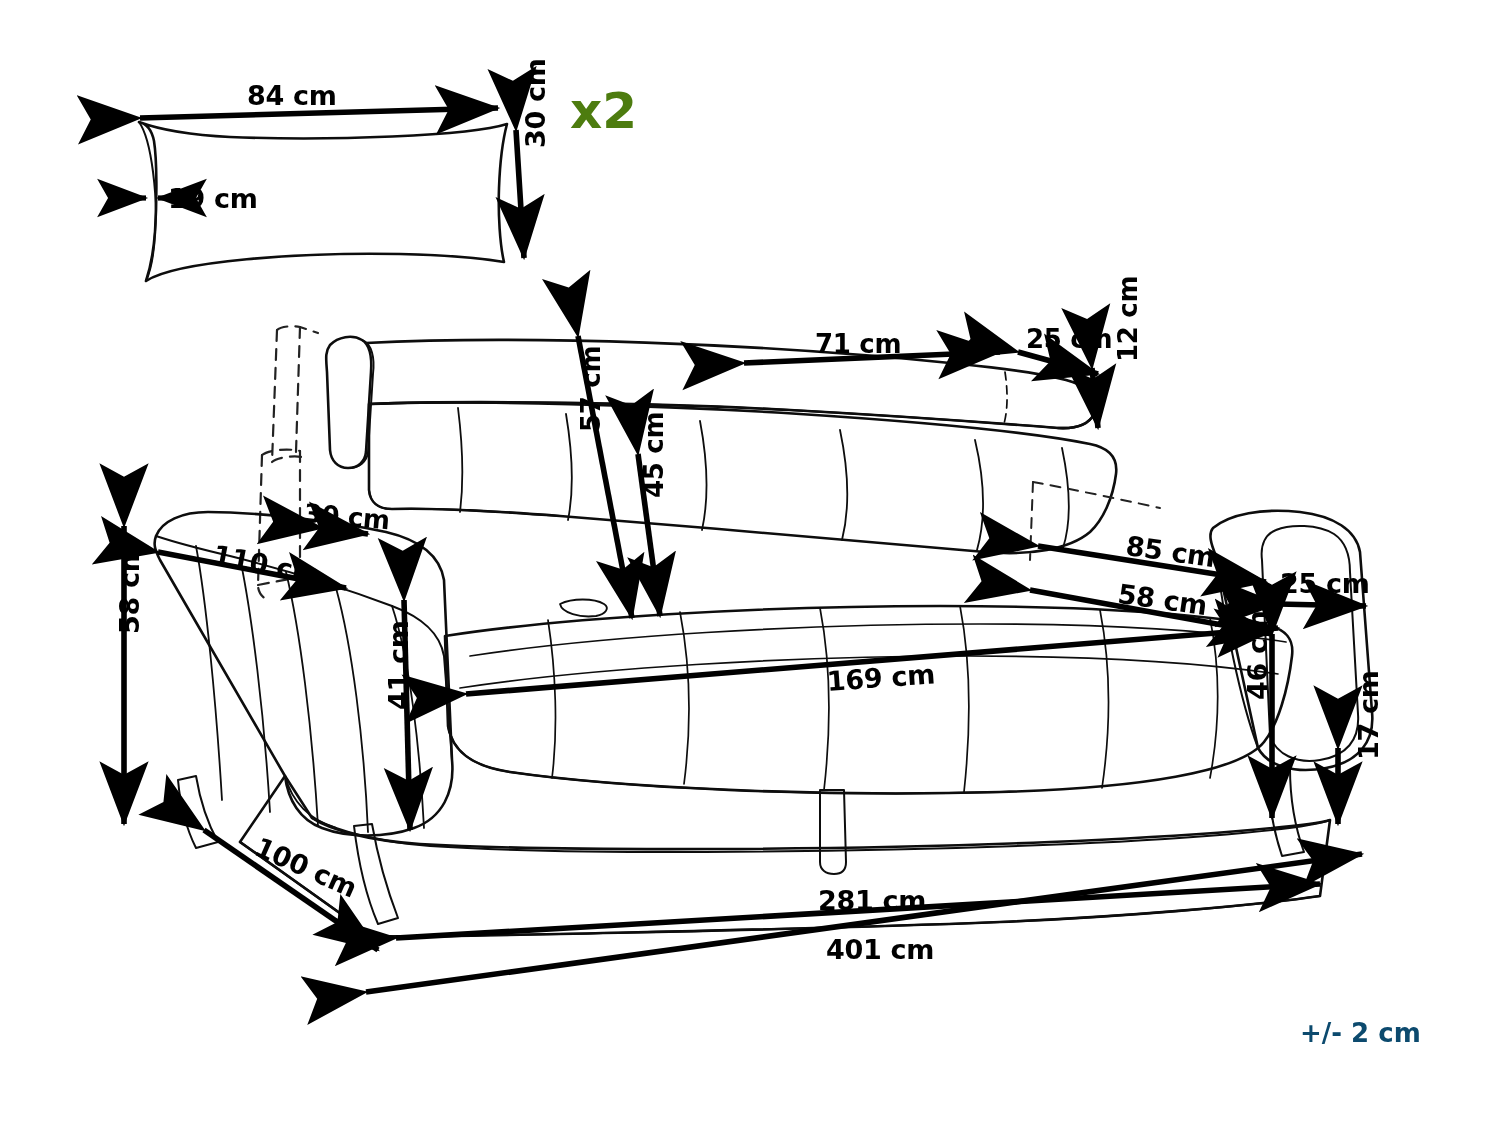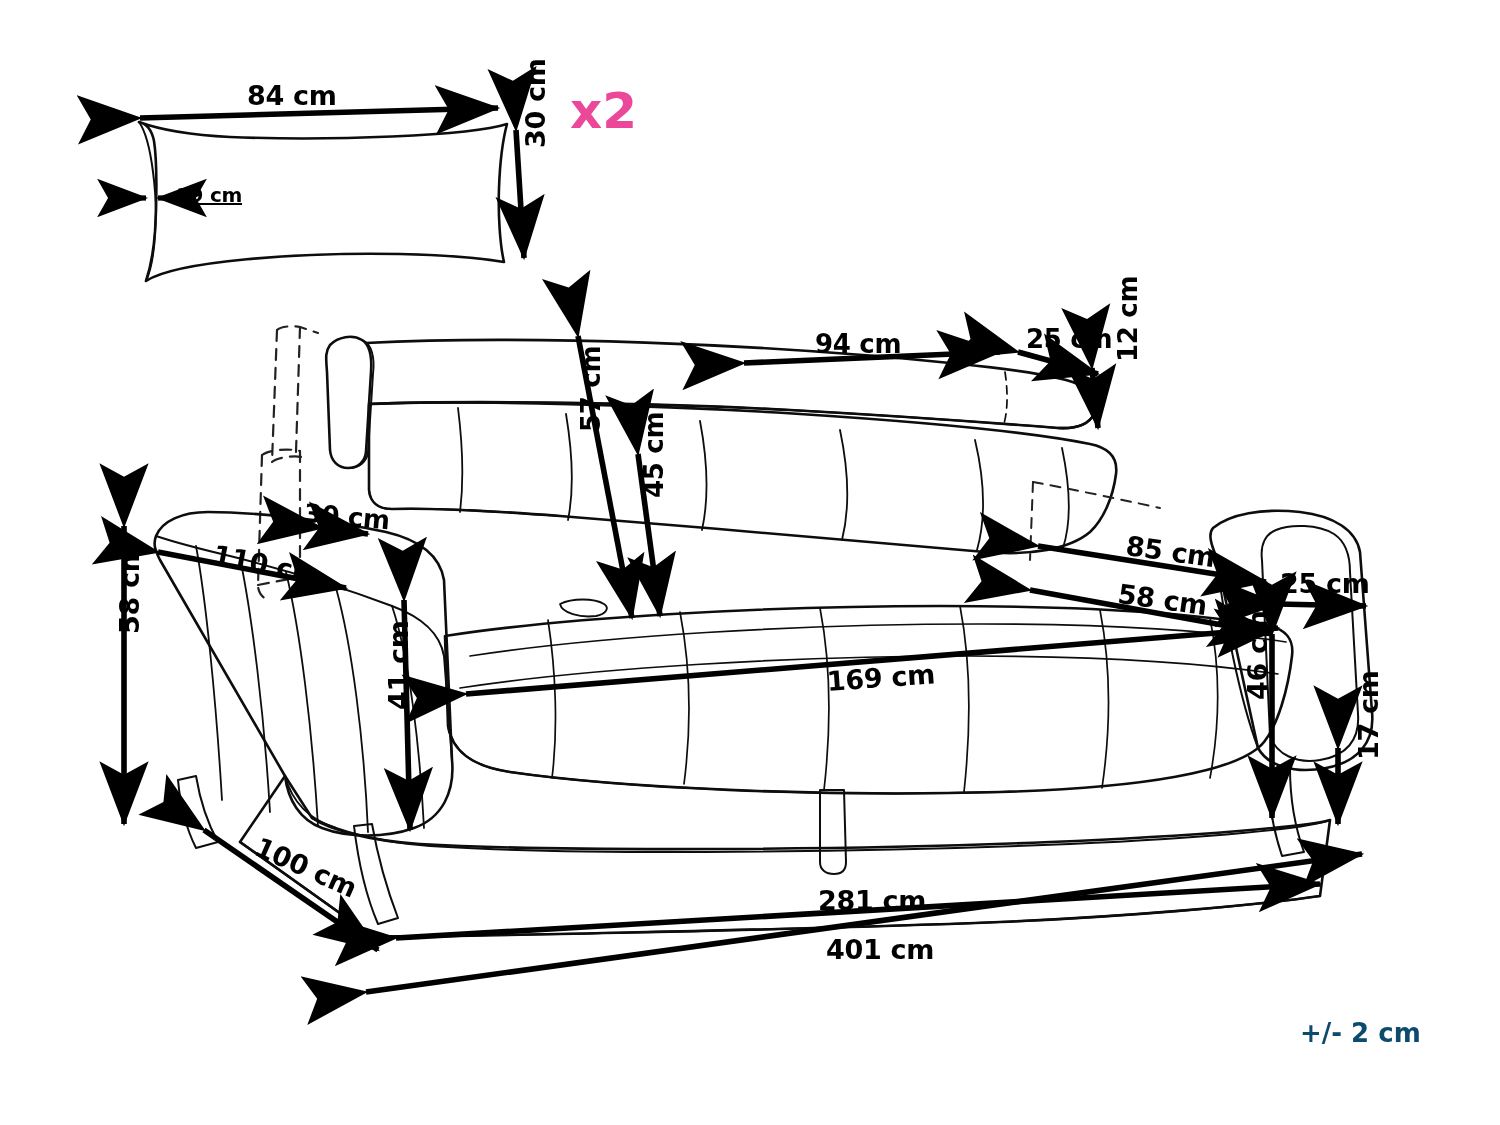--- a/index.html
+++ b/index.html
@@ -23,21 +23,21 @@
     position:absolute;
     font-family:"DejaVu Sans","Liberation Sans",sans-serif;
     font-weight:bold;
     color:#0c4a6e;
     white-space:nowrap;
   }
   .qty{
     position:absolute;
     font-family:"DejaVu Sans","Liberation Sans",sans-serif;
     font-weight:bold;
-    color:#ec4899;
+    color:#4d7c0f;
     white-space:nowrap;
   }
 </style>
 </head>
 <body>
 
 <div id="stage">
 
   <svg class="layer" viewBox="0 0 1500 1125">
     <defs>
@@ -229,25 +229,25 @@
     <g stroke="#000" stroke-width="5.2" fill="none">
       <line x1="122" y1="198" x2="146" y2="198" marker-end="url(#ahs)"></line>
       <line x1="182" y1="198" x2="158" y2="198" marker-end="url(#ahs)"></line>
     </g>
   </svg>
 
   <div class="dim-label" style="left:247px;top:82px;font-size:27px;">84 cm</div>
 
   <div class="dim-label" style="left:522px;top:148px;font-size:27px;transform:rotate(-90deg);transform-origin:left top;">30 cm</div>
 
-  <div class="dim-label" style="left:176px;top:185px;font-size:20px;text-decoration:underline;">19 cm</div>
+  <div class="dim-label" style="left:168px;top:185px;font-size:27px;">19 cm</div>
 
   <div class="qty" style="left:570px;top:82px;font-size:50px;">x2</div>
 
-  <div class="dim-label" style="left:815px;top:331px;font-size:26px;">94 cm</div>
+  <div class="dim-label" style="left:815px;top:331px;font-size:26px;">71 cm</div>
 
   <div class="dim-label" style="left:1026px;top:326px;font-size:26px;">25 cm</div>
 
   <div class="dim-label" style="left:1115px;top:362px;font-size:26px;transform:rotate(-90deg);transform-origin:left top;">12 cm</div>
 
   <div class="dim-label" style="left:578px;top:432px;font-size:26px;transform:rotate(-90deg);transform-origin:left top;">57 cm</div>
 
   <div class="dim-label" style="left:641px;top:498px;font-size:26px;transform:rotate(-90deg);transform-origin:left top;">45 cm</div>
 
   <div class="dim-label" style="left:305px;top:500px;font-size:26px;transform:rotate(5deg);transform-origin:left top;">30 cm</div>

